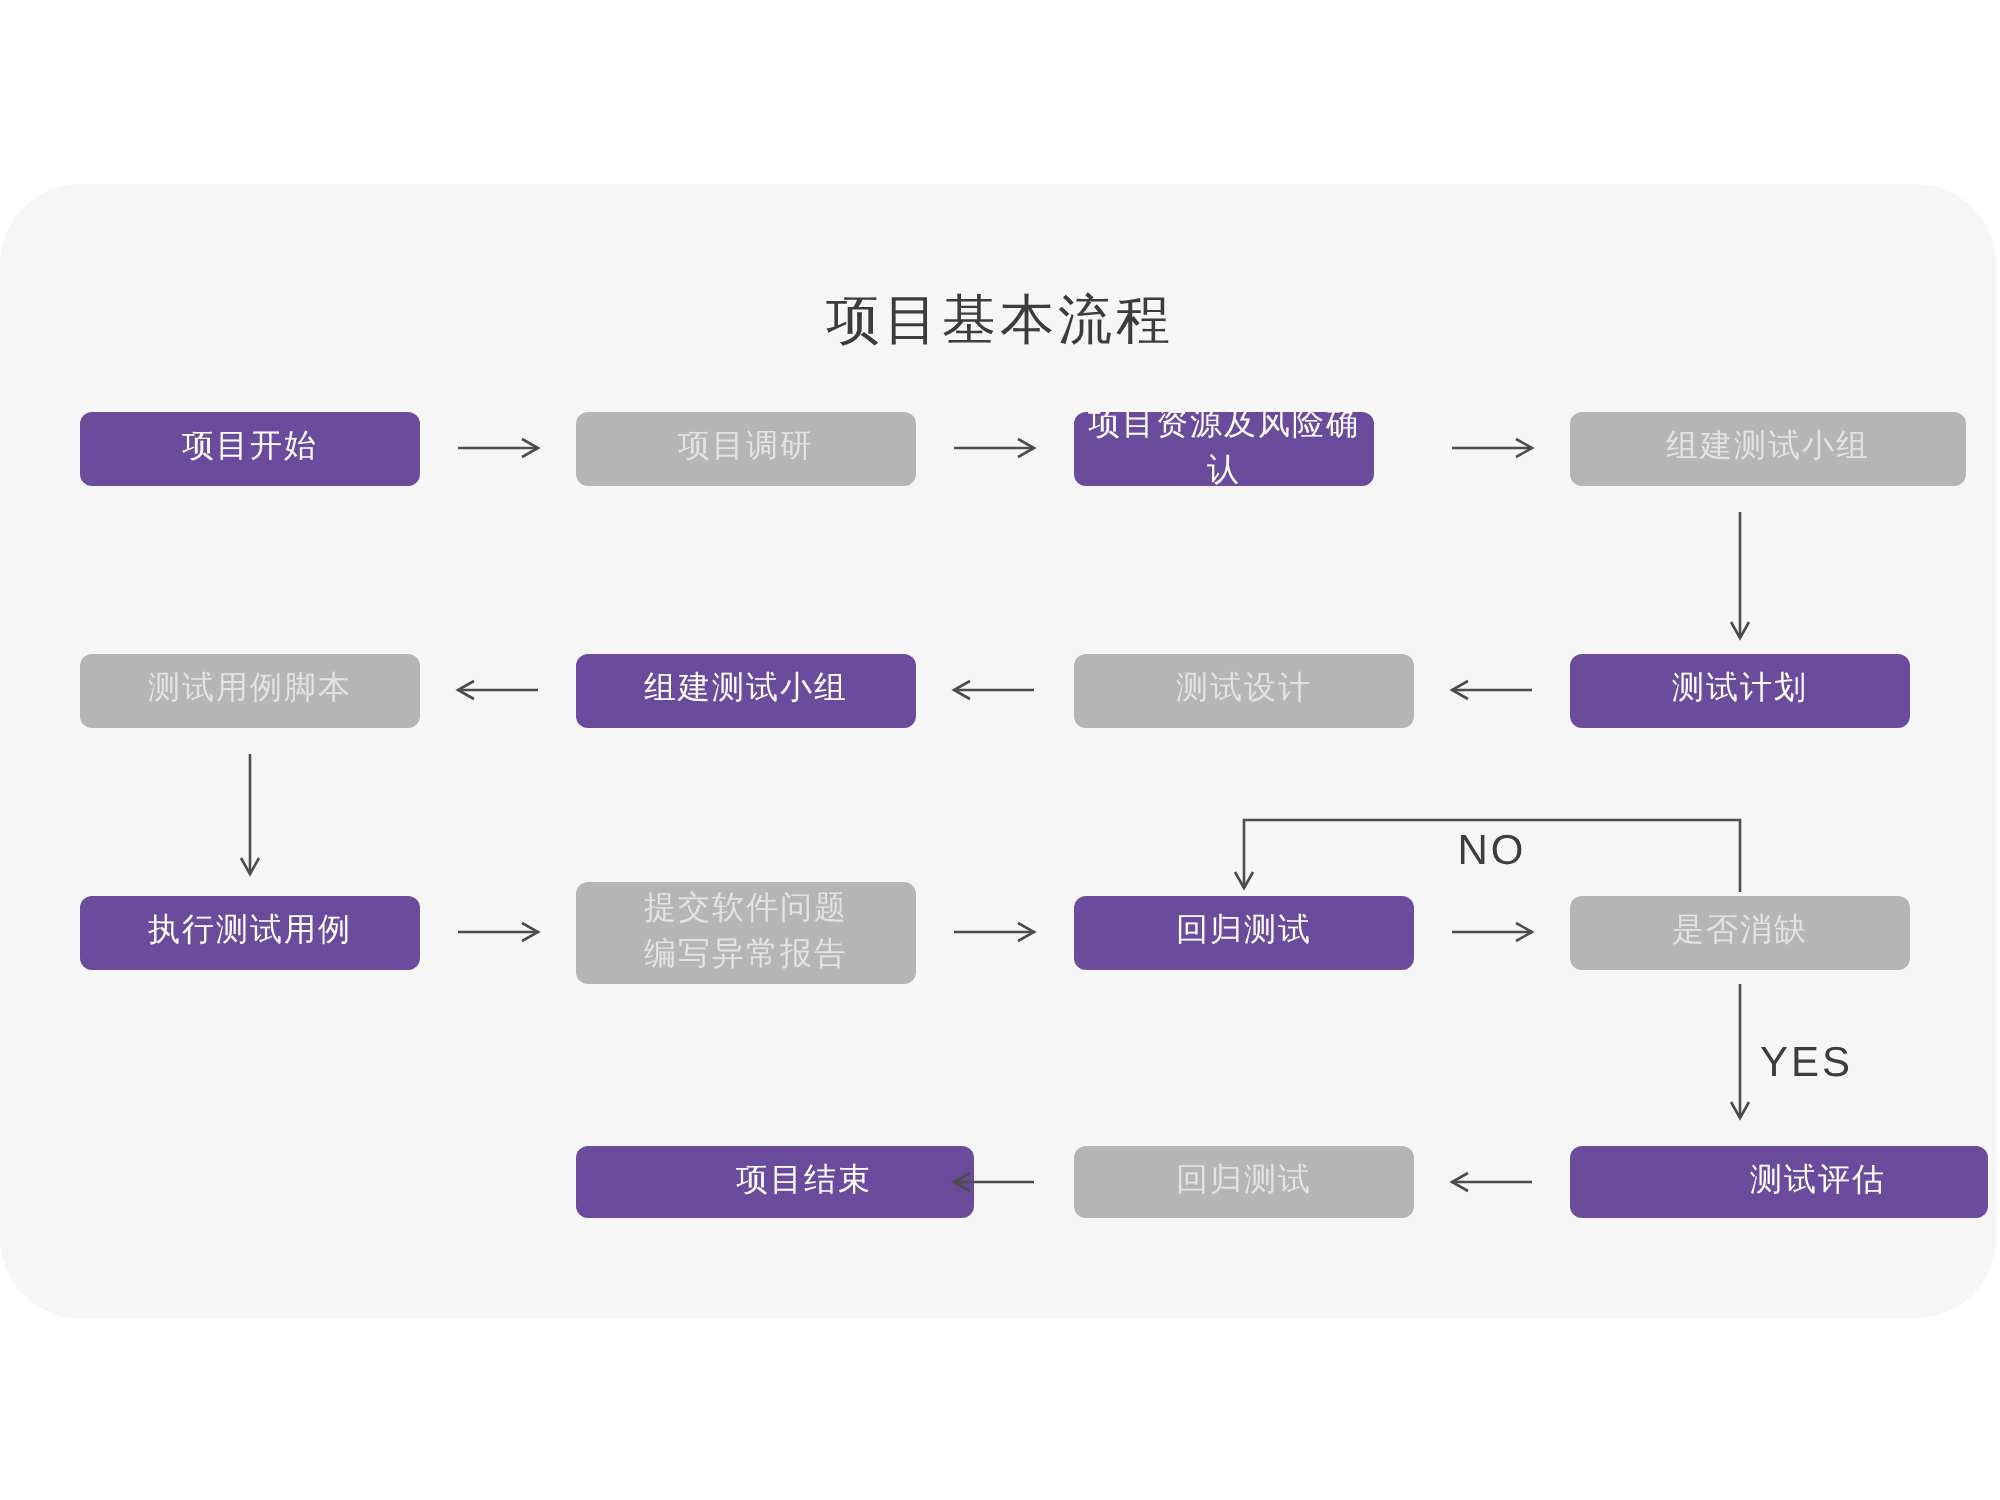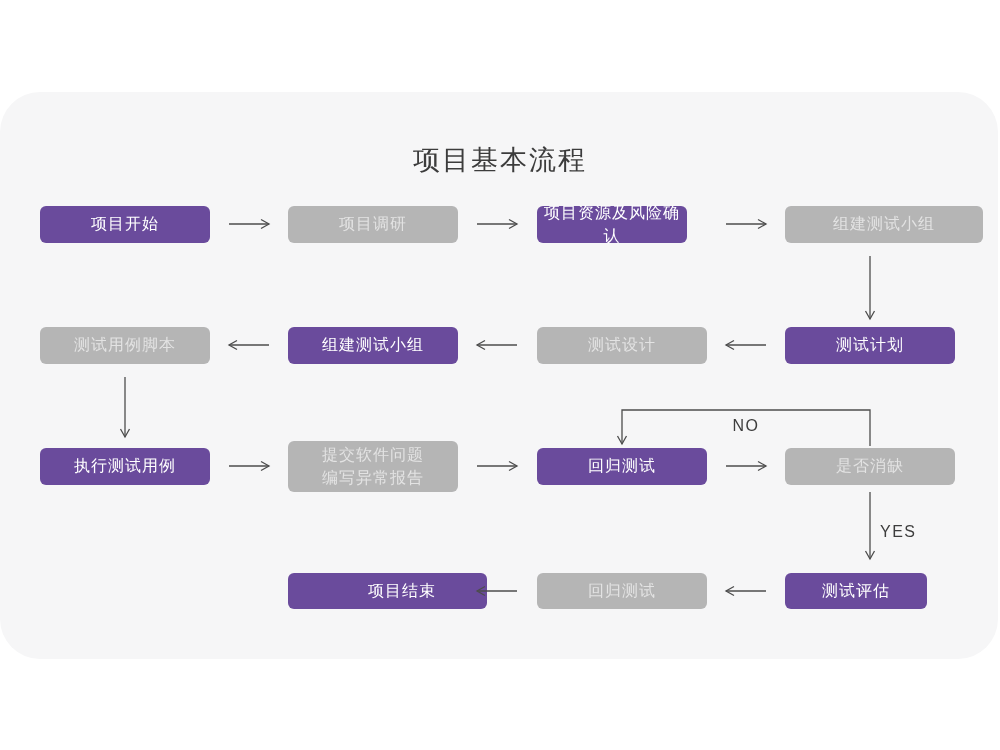--- a/index.html
+++ b/index.html
@@ -31,21 +31,21 @@
     position:absolute;display:flex;align-items:center;justify-content:center;
     border-radius:6px;font-size:16px;line-height:1.4;
     text-align:center;white-space:pre-line;letter-spacing:1px;font-family:Liberation Serif, serif;
   }
   .node.purple{background:var(--purple);color:var(--text-on-purple);}
   .node.gray{background:var(--gray);color:var(--text-on-gray);}
   .arrow-layer{position:absolute;left:0;top:0;width:1000px;height:750px;pointer-events:none;}
   .arrow-line{fill:none;stroke:var(--arrow);stroke-width:1.3;}
   .arrowhead-path{fill:none;stroke:var(--arrow);stroke-width:1.3;}
   .edge-label{
-    position:absolute;font-size:16px;color:#3d3d3d;letter-spacing:1.5px;
+    position:absolute;font-size:21px;color:#3d3d3d;letter-spacing:1.5px;
     transform:translateY(-50%);
   }
   .edge-label.center{transform:translate(-50%,-50%);}
 </style>
 </head>
 <body>
 
 <div class="stage">
   <div class="card"></div>
   <div class="title">项目基本流程</div>
@@ -59,21 +59,21 @@
       <div class="node purple" style="left: 288px; top: 327px; width: 170px; height: 37px;">组建测试小组</div>
       <div class="node gray" style="left: 537px; top: 327px; width: 170px; height: 37px;">测试设计</div>
       <div class="node purple" style="left: 785px; top: 327px; width: 170px; height: 37px;">测试计划</div>
       <div class="node purple" style="left: 40px; top: 448px; width: 170px; height: 37px;">执行测试用例</div>
       <div class="node gray" style="left: 288px; top: 441px; width: 170px; height: 51px;">提交软件问题
 编写异常报告</div>
       <div class="node purple" style="left: 537px; top: 448px; width: 170px; height: 37px;">回归测试</div>
       <div class="node gray" style="left: 785px; top: 448px; width: 170px; height: 37px;">是否消缺</div>
       <div class="node purple" style="left: 288px; top: 573px; width: 170px; height: 36px; padding-left: 29px;">项目结束</div>
       <div class="node gray" style="left: 537px; top: 573px; width: 170px; height: 36px;">回归测试</div>
-      <div class="node purple" style="left: 785px; top: 573px; width: 142px; height: 36px;">测试评估</div>
+      <div class="node purple" style="left: 785px; top: 573px; width: 170px; height: 36px; padding-left: 39px;">测试评估</div>
     </div>
 
   <svg class="arrow-layer" width="1000" height="750" viewBox="0 0 1000 750" xmlns="http://www.w3.org/2000/svg">
     <defs>
       <marker id="arrowhead" viewBox="0 0 12 12" refX="10" refY="6" markerWidth="12" markerHeight="12" markerUnits="userSpaceOnUse" orient="auto">
         <path class="arrowhead-path" d="M2,1.5 L10,6 L2,10.5"></path>
       </marker>
     </defs>
   <polyline points="229,224 269,224" class="arrow-line" marker-end="url(#arrowhead)"></polyline>
       <polyline points="477,224 517,224" class="arrow-line" marker-end="url(#arrowhead)"></polyline>

